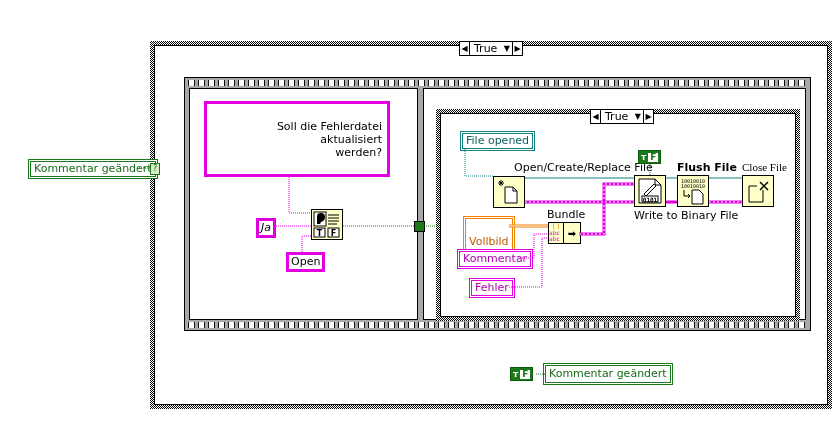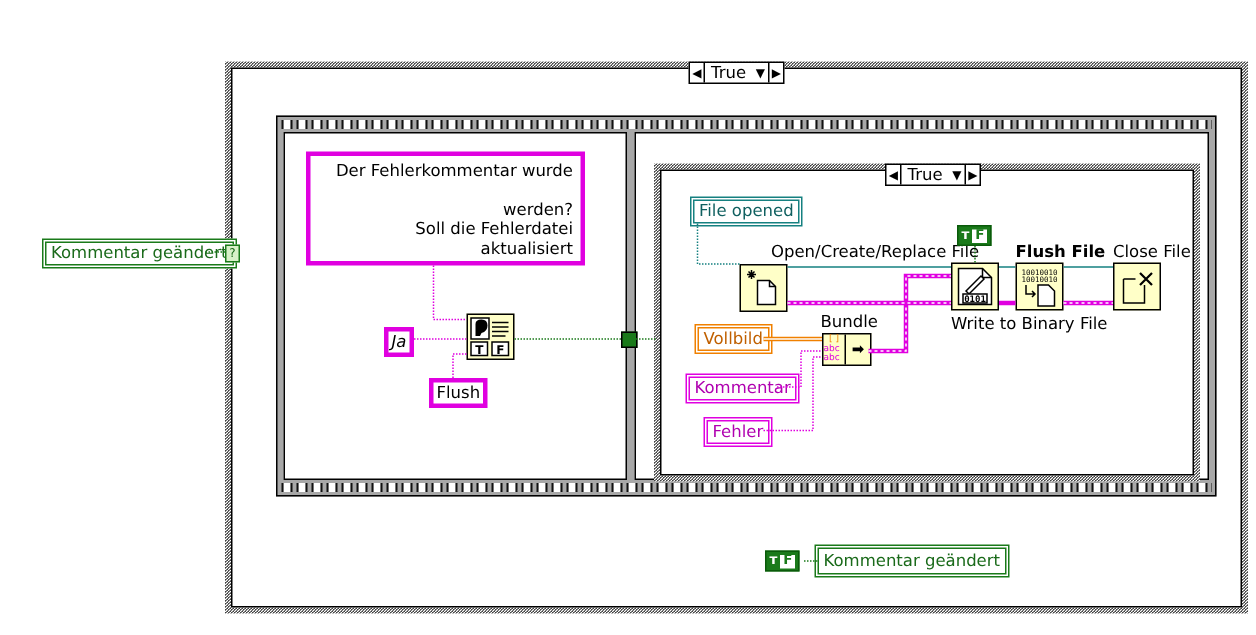--- a/index.html
+++ b/index.html
@@ -27,21 +27,21 @@
   .selector { background:#fff; border:1px solid #000; height:13px; display:flex; align-items:center; font-size:11px; }
   .selector .arr { width:9px; height:13px; display:flex; align-items:center; justify-content:center; font-size:8px; border-right:1px solid #000; }
   .selector .arr.r { border-right:none; border-left:1px solid #000; }
   .selector .lbl { padding:0 4px; flex:1; }
   .selector .dd { font-size:8px; padding-right:2px; }
   
   .bool-ctrl { border:3px double #1a7a1a; color:#1a6a1a; padding:0 3px; height:14px; line-height:14px; background:#fff; }
   .bool-ind { border:1px solid #1a7a1a; outline:1px solid #1a7a1a; outline-offset:1px; color:#1a6a1a; padding:0 3px; height:16px; line-height:16px; background:#fff; }
   .str-const { border:3px solid #e000e0; padding:0 2px; height:14px; line-height:14px; background:#fff; color:#000; }
   .str-ctrl { border:3px double #e000e0; color:#b000b0; padding:0 3px; height:14px; line-height:14px; background:#fff; }
-  .cluster-ctrl { border:3px double #f08000; color:#c06000; padding:0 3px; height:14px; line-height:14px; background:#fff; }
+  .cluster-ctrl { border:3px double #f08000; color:#c06000; padding:16px 3px; height:14px; line-height:14px; background:#fff; }
   .refnum-ctrl { border:3px double #158080; color:#106060; padding:0 3px; height:14px; line-height:14px; background:#fff; }
   .tf-const { background:#1a7a1a; color:#fff; font-size:9px; font-weight:bold; padding:0 2px; height:12px; line-height:12px; border:1px solid #0a5a0a; display:flex; gap:2px; align-items:center; }
   .tf-const .f { background:#fff; color:#1a7a1a; padding:0 2px; line-height:9px; }
   .node { background:#ffffc8; border:1px solid #000; box-sizing:border-box; }
   .tunnel { width:8px; height:10px; border:1px solid #1a7a1a; background:#d8f0c8; font-size:8px; line-height:10px; text-align:center; color:#1a6a1a; }
   .label { font-size:11px; white-space:nowrap; }
   svg.wires { position:absolute; left:0; top:0; }
 </style>
 </head>
 <body>
@@ -60,28 +60,27 @@
 <div class="abs tunnel" style="left:150px;top:163px;">?</div>
 
 <div class="abs seq">
   <div class="seq-holes" style="top:2px;"></div>
   <div class="seq-holes" style="bottom:2px;"></div>
   <div class="frame" style="left:4px;width:227px;"></div>
   <div class="frame" style="left:238px;right:4px;"></div>
 </div>
 
 <div class="abs" style="left:204px;top:101px;width:186px;height:76px;border:3px solid #e000e0;background:#fff;box-sizing:border-box;padding:3px 5px;text-align:right;line-height:13px;font-size:11px;">
-  <div>Der Fehlerkommentar wurde</div>
   <div style="height:13px;"></div>
+  <div>Soll die Fehlerdatei aktualisiert</div>
   <div>werden?</div>
-  <div>Soll die Fehlerdatei aktualisiert</div>
 </div>
 
 <div class="abs str-const label" style="left:256px;top:218px;font-style:italic;">Ja</div>
-<div class="abs str-const label" style="left:286px;top:252px;">Flush</div>
+<div class="abs str-const label" style="left:286px;top:252px;">Open</div>
 
 <div class="abs node" style="left:311px;top:209px;width:32px;height:31px;">
   <svg width="30" height="29" viewBox="0 0 30 29">
     <rect x="2" y="2" width="12" height="14" fill="#fff" stroke="#000"></rect>
     <path d="M5 14 V6 Q5 3 9 3 Q13 3 13 7 Q13 11 9 12 L8 14 Z" fill="#000"></path>
     <line x1="16" y1="5" x2="27" y2="5" stroke="#000"></line>
     <line x1="16" y1="8" x2="27" y2="8" stroke="#000"></line>
     <line x1="16" y1="11" x2="27" y2="11" stroke="#000"></line>
     <line x1="16" y1="14" x2="25" y2="14" stroke="#000"></line>
     <rect x="2" y="18" width="11" height="9" fill="#fff" stroke="#000"></rect>
@@ -134,21 +133,21 @@
 <div class="abs label" style="left:677px;top:161px;font-weight:bold;">Flush File</div>
 <div class="abs node" style="left:677px;top:175px;width:32px;height:32px;">
   <svg width="30" height="30" viewBox="0 0 30 30">
     <text x="15" y="7" font-size="5" text-anchor="middle" font-family="DejaVu Sans Mono, monospace">10010010</text>
     <text x="15" y="12" font-size="5" text-anchor="middle" font-family="DejaVu Sans Mono, monospace">10010010</text>
     <path d="M14 14 H21 L25 18 V28 H14 Z" fill="#fff" stroke="#000"></path>
     <path d="M6 14 V20 H12 M10 18 L12 20 L10 22" fill="none" stroke="#000"></path>
   </svg>
 </div>
 
-<div class="abs label" style="left:742px;top:161px;">Close File</div>
+<div class="abs label" style="left:742px;top:161px;font-family:Liberation Serif, serif;">Close File</div>
 <div class="abs node" style="left:742px;top:175px;width:32px;height:32px;">
   <svg width="30" height="30" viewBox="0 0 30 30">
     <path d="M6 10 H14 M6 10 V26 H20 V14" fill="none" stroke="#000"></path>
     <path d="M17 6 L25 14 M25 6 L17 14" stroke="#000" stroke-width="1.5"></path>
   </svg>
 </div>
 
 <div class="abs cluster-ctrl label" style="left:463px;top:216px;">Vollbild</div>
 <div class="abs str-ctrl label" style="left:457px;top:249px;">Kommentar</div>
 <div class="abs str-ctrl label" style="left:469px;top:278px;">Fehler</div>

